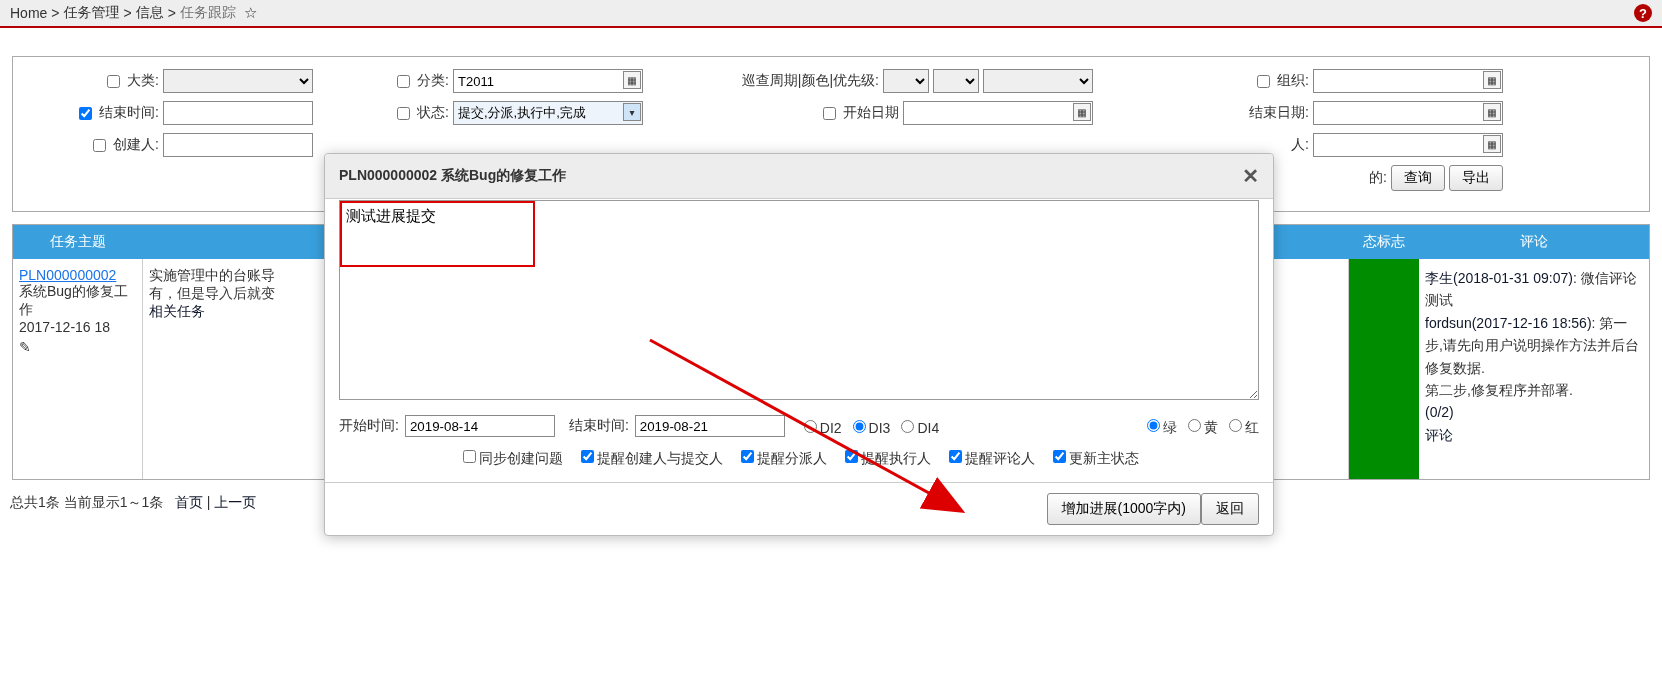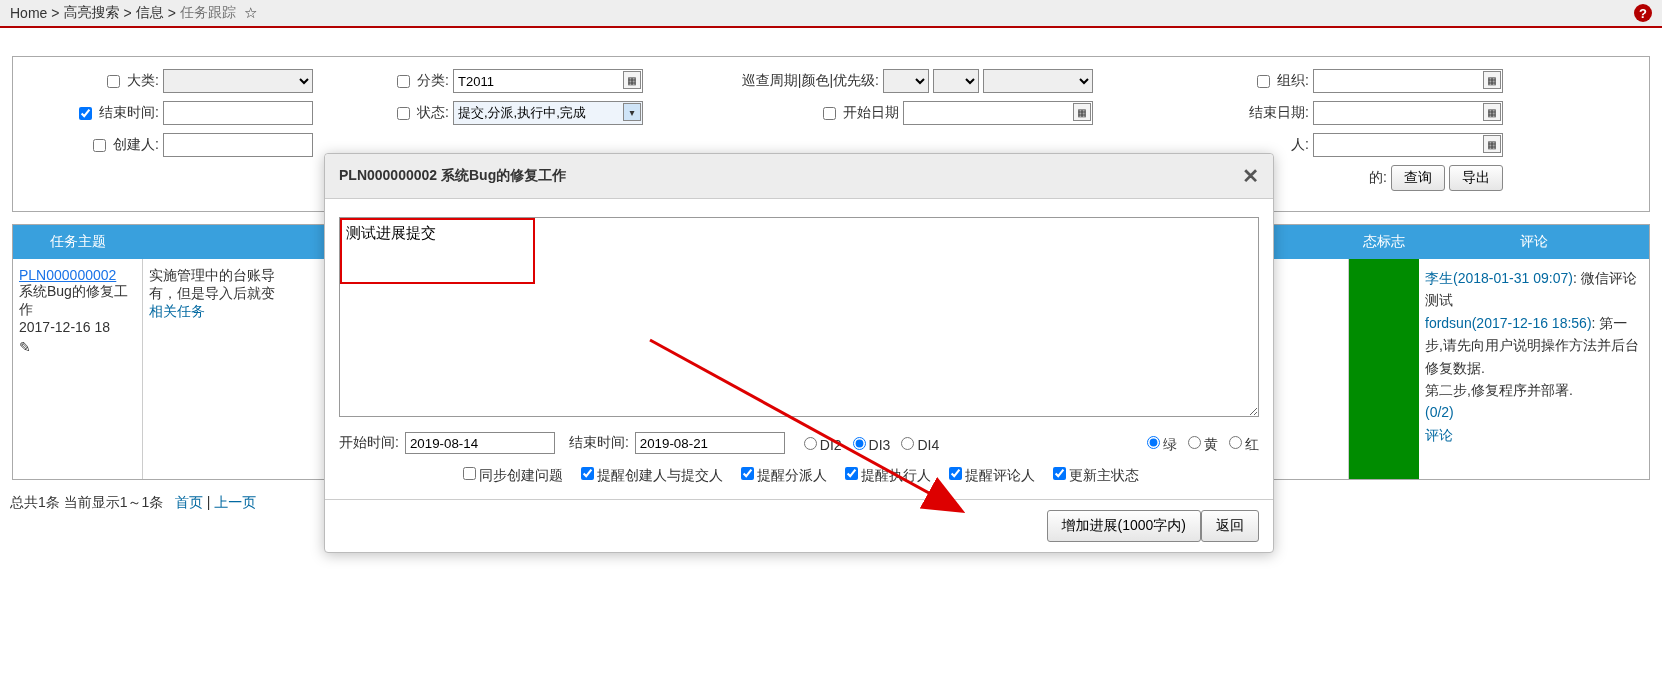--- a/index.html
+++ b/index.html
@@ -1,17 +1,17 @@
 <!DOCTYPE html>
 <html><head>
 <meta charset="utf-8">
 <style>
   * { box-sizing: border-box; }
   html, body { margin: 0; padding: 0; font-family: Arial, "Microsoft YaHei", sans-serif; font-size: 14px; color: #333; background: #fff; }
-  a { color: #0369a1; text-decoration: none; }
+  a { color: #0f172a; text-decoration: none; }
 
   
   .crumb-bar {
     background: #eee;
     border-bottom: 2px solid #b30000;
     padding: 4px 10px;
     display: flex;
     align-items: flex-end;
     justify-content: space-between;
   }
@@ -97,21 +97,21 @@
   }
   .dlg-head {
     background: #ededed;
     border-bottom: 1px solid #ccc;
     padding: 10px 14px;
     display:flex; justify-content:space-between; align-items:center;
     border-radius: 4px 4px 0 0;
   }
   .dlg-head .title { font-weight: bold; }
   .dlg-close { font-size: 20px; font-weight:bold; color:#555; cursor:pointer; }
-  .dlg-body { padding: 18px 14px 14px 14px; }
+  .dlg-body { padding: 1px 14px 14px 14px; }
   .dlg-textarea {
     width: 100%; height: 200px; border: 1px solid #999;
     resize: both; padding: 6px; font-size: 15px; font-family: inherit;
   }
   .dlg-textarea-wrap { position: relative; }
   .highlight-box {
     position: absolute; left: 1px; top: 1px;
     width: 195px; height: 66px;
     border: 2px solid #d00; pointer-events:none;
   }
@@ -133,21 +133,21 @@
     pointer-events:none; z-index:101;
   }
 </style>
 </head>
 <body>
 
 <div class="crumb-bar">
   <div class="crumb-left">
     <span>Home</span>
     <span>&gt;</span>
-    <span>高亮搜索</span>
+    <span>任务管理</span>
     <span>&gt;</span>
     <span>信息</span>
     <span>&gt;</span>
     <span class="active">任务跟踪</span>
     <span class="star-icon">☆</span>
   </div>
   <div class="help-icon">?</div>
 </div>
 
 <div class="filter-panel">

